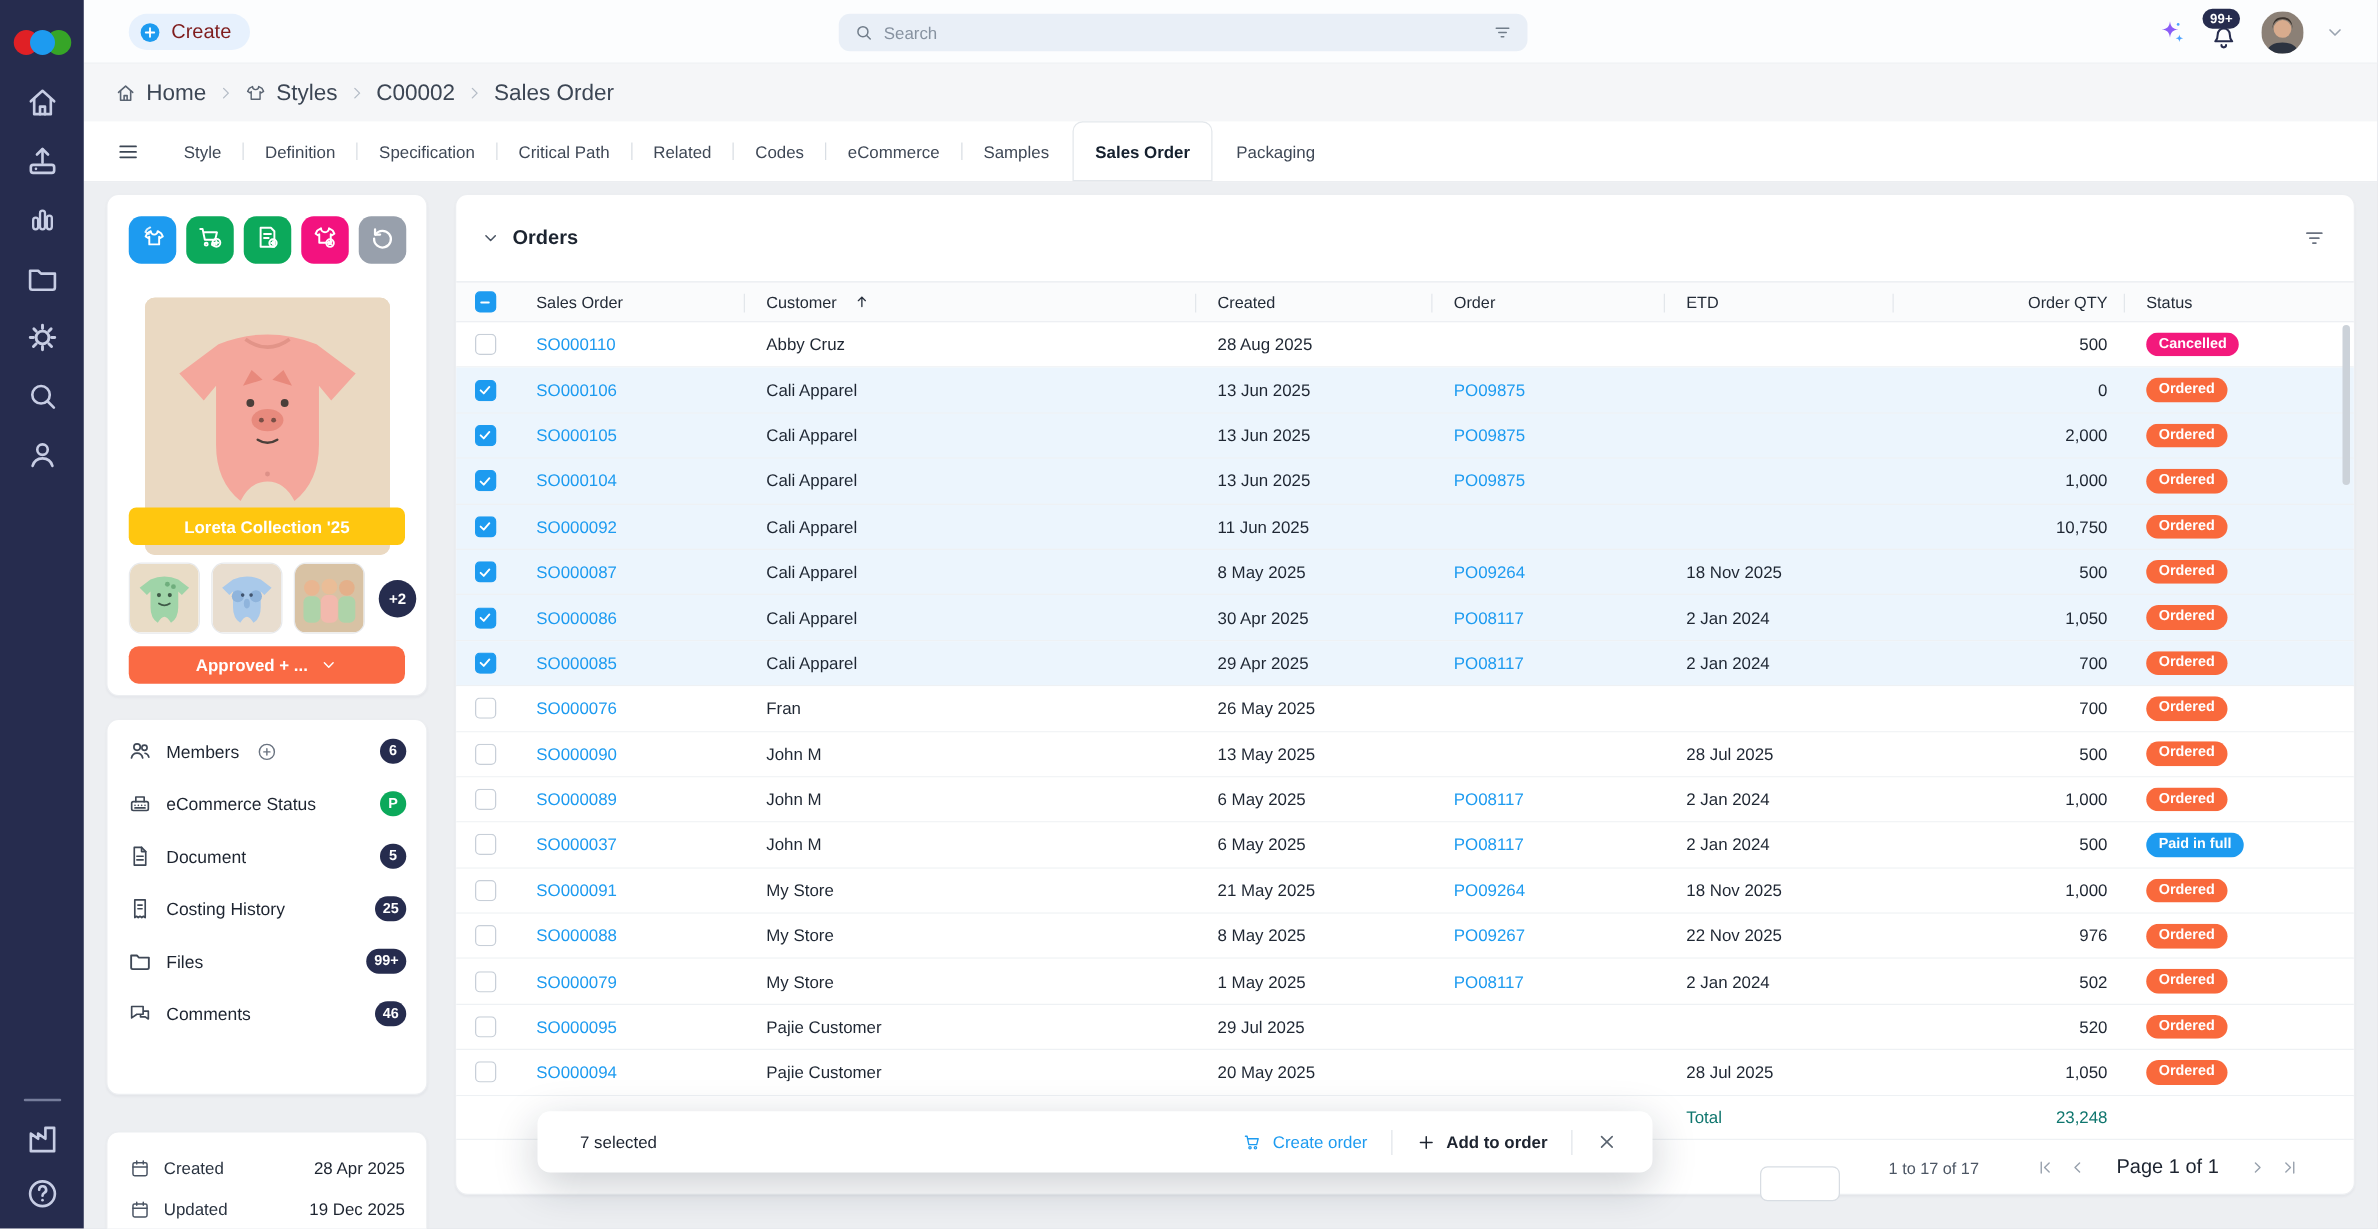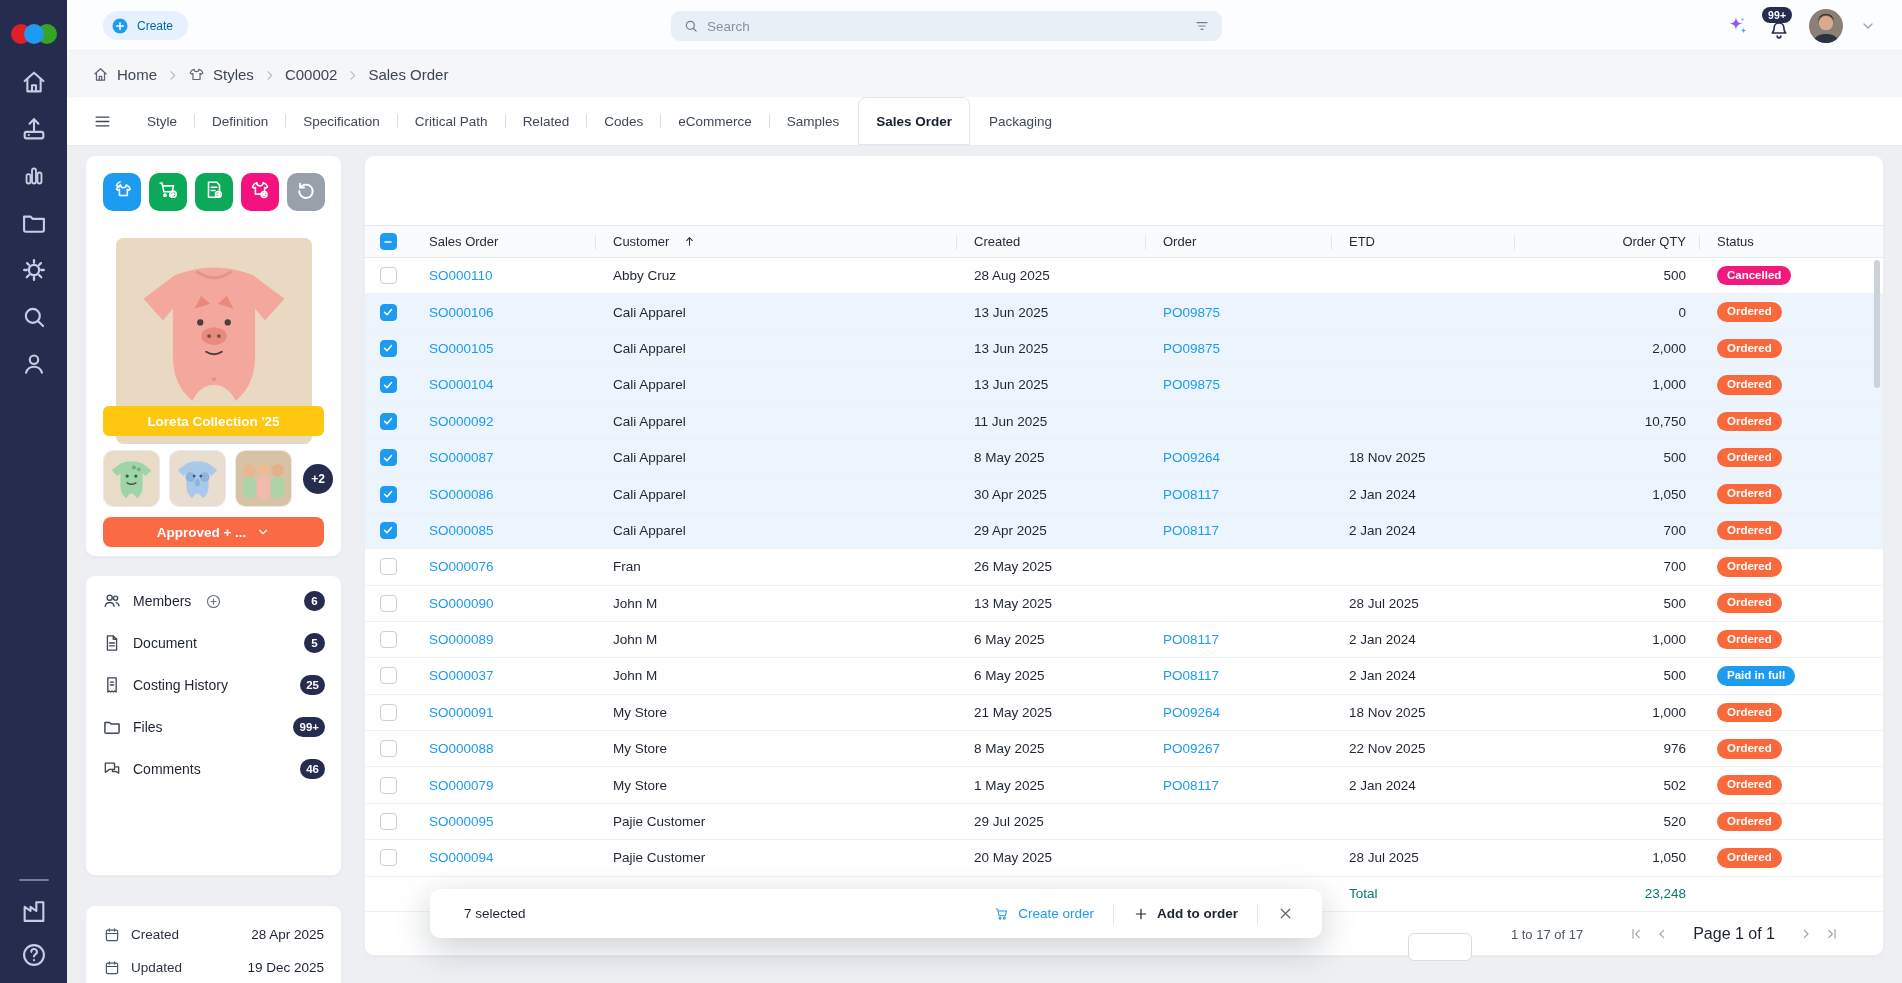--- a/index.html
+++ b/index.html
@@ -18,21 +18,21 @@
   .nav-btn { width:28px; height:28px; color:#c7cde4; cursor:pointer; }
   .nav-btn svg { width:100%; height:100%; }
   .nav-spacer { flex:1; }
   .nav-divider { width:30px; height:2px; background:#767d9b; border-radius:1px; margin-bottom:16px; }
   .nav-bottom { display:flex; flex-direction:column; align-items:center; gap:16px; margin-bottom:14px; }
 
   
   .topbar { position:absolute; left:67px; top:0; width:1835px; height:51px; background:#fcfdfe; border-bottom:1px solid #eef1f4; z-index:20; }
   .create-btn { position:absolute; left:36px; top:11px; height:29px; border-radius:15px; background:#e7f1fd; display:flex; align-items:center; gap:8px; padding:0 15px 0 8px; cursor:pointer; }
   .create-btn .icon { width:18px; height:18px; }
-  .create-btn span { font-size:12px; color:#0369a1; }
+  .create-btn span { font-size:16px; color:#7f1d1d; }
   .searchbar { position:absolute; left:604px; top:11px; width:551px; height:30px; background:#e9eff7; border-radius:9px; display:flex; align-items:center; padding:0 12px; gap:8px; }
   .searchbar .sicon { width:16px; height:16px; color:#717d8a; flex:none; }
   .searchbar .sicon svg { width:100%; height:100%; }
   .searchbar input { flex:1; border:none; outline:none; background:transparent; font-size:13.5px; color:#3c4654; font-family:"Liberation Sans",sans-serif; }
   .searchbar input::placeholder { color:#8792a0; }
   .top-right { position:absolute; right:26px; top:0; height:51px; display:flex; align-items:center; gap:17px; }
   .sparkle { width:24px; height:24px; cursor:pointer; }
   .sparkle svg { width:100%; height:100%; }
   .bell-wrap { position:relative; width:26px; height:30px; cursor:pointer; }
   .bell-wrap .bell { position:absolute; left:2px; bottom:0; width:22px; height:22px; color:#262c4e; }
@@ -41,21 +41,21 @@
   .avatar { width:34px; height:34px; border-radius:50%; overflow:hidden; cursor:pointer; flex:none; }
   .avatar svg { width:100%; height:100%; display:block; }
   .acct-chevron { width:16px; height:16px; color:#9aa4b0; cursor:pointer; }
   .acct-chevron svg { width:100%; height:100%; }
 
   
   .crumbbar { position:absolute; left:67px; top:51px; width:1835px; height:46px; background:#f5f6f8; display:flex; align-items:center; padding-left:25px; gap:9px; z-index:19; }
   .crumb-item { display:flex; align-items:center; gap:8px; cursor:pointer; }
   .crumb-item .icon { width:17px; height:17px; color:#5a6472; }
   .crumb-item .icon svg { width:100%; height:100%; }
-  .crumb-item span { font-size:15px; color:#3c4654; }
+  .crumb-item span { font-size:18px; color:#3c4654; }
   .crumb-sep { width:13px; height:13px; color:#b4bcc6; }
   .crumb-sep svg { width:100%; height:100%; }
 
   
   .tabbar { position:absolute; left:67px; top:97px; width:1835px; height:49px; background:#ffffff; border-bottom:1px solid #e6e9ed; display:flex; align-items:center; padding-left:26px; z-index:19; }
   .hamburger { width:19px; height:19px; color:#3c4654; margin-right:18px; cursor:pointer; }
   .hamburger svg { width:100%; height:100%; }
   .tabs { display:flex; align-items:center; height:100%; }
   .tab { font-size:13.5px; color:#3f4856; padding:0 17px; cursor:pointer; height:100%; display:flex; align-items:center; }
   .tab.active { color:#15202e; font-weight:bold; background:#fff; border:1px solid #e3e7eb; border-radius:8px 8px 0 0; margin:0 2px; }
@@ -428,20 +428,29 @@
             </svg></span>
           <span class="sec-label">Members</span>
           <span class="sec-add"><svg viewBox="0 0 24 24" fill="none" stroke="currentColor" stroke-width="1.6" stroke-linecap="round" stroke-linejoin="round">
               <circle cx="12" cy="12" r="8.5"></circle>
               <path d="M12 8.5v7M8.5 12h7"></path>
             </svg></span>
           <span class="sec-badge">6</span>
         </div>
         <div class="sec-item">
           <span class="sec-icon"><svg viewBox="0 0 24 24" fill="none" stroke="currentColor" stroke-width="1.6" stroke-linecap="round" stroke-linejoin="round">
+              <rect x="4" y="10" width="16" height="8.5" rx="1.6"></rect>
+              <path d="M8 10V5.5h8V10"></path>
+              <path d="M7.2 13.5h.01M10.4 13.5h.01M13.6 13.5h.01M16.8 13.5h.01M7.2 16h9.6"></path>
+            </svg></span>
+          <span class="sec-label">eCommerce Status</span>
+          <span class="sec-badge green">P</span>
+        </div>
+        <div class="sec-item">
+          <span class="sec-icon"><svg viewBox="0 0 24 24" fill="none" stroke="currentColor" stroke-width="1.6" stroke-linecap="round" stroke-linejoin="round">
               <path d="M6.5 3.5h7l4 4V20.5h-11z"></path>
               <path d="M13.5 3.5v4h4"></path>
               <path d="M9 12h6M9 15.5h6"></path>
             </svg></span>
           <span class="sec-label">Document</span>
           <span class="sec-badge">5</span>
         </div>
         <div class="sec-item">
           <span class="sec-icon"><svg viewBox="0 0 24 24" fill="none" stroke="currentColor" stroke-width="1.6" stroke-linecap="round" stroke-linejoin="round">
               <path d="M7 3.5h10v17l-1.7-1.3-1.6 1.3-1.7-1.3-1.7 1.3-1.6-1.3L7 20.5z"></path>
@@ -480,20 +489,29 @@
           <span class="icon"><svg viewBox="0 0 24 24" fill="none" stroke="currentColor" stroke-width="1.6" stroke-linecap="round" stroke-linejoin="round">
               <rect x="4.5" y="5.5" width="15" height="14" rx="1.8"></rect>
               <path d="M8.5 3.8v3M15.5 3.8v3M4.5 10h15"></path>
             </svg></span>
           <span class="meta-label">Updated</span>
           <span class="meta-value">19 Dec 2025</span>
         </div>
       </section>
 
     <section class="card orders-card">
+      <div class="oc-head">
+        <span class="oc-chev"><svg viewBox="0 0 24 24" fill="none" stroke="currentColor" stroke-width="2" stroke-linecap="round" stroke-linejoin="round">
+              <path d="m6 9 6 6 6-6"></path>
+            </svg></span>
+        <span class="oc-title">Orders</span>
+        <span class="oc-filter"><svg viewBox="0 0 24 24" fill="none" stroke="currentColor" stroke-width="1.8" stroke-linecap="round" stroke-linejoin="round">
+              <path d="M4.5 7h15M7.5 12h9M10.5 17h3"></path>
+            </svg></span>
+      </div>
       <div class="thead grid-row" id="thead">
           <div class="th cbcell">
             <span class="cb indet">
               <svg viewBox="0 0 24 24">
                 <path d="M6 12h12" stroke="#fff" stroke-width="3.2" stroke-linecap="round"></path>
               </svg>
             </span>
           </div>
           <div class="th">
             <span>Sales Order</span>

